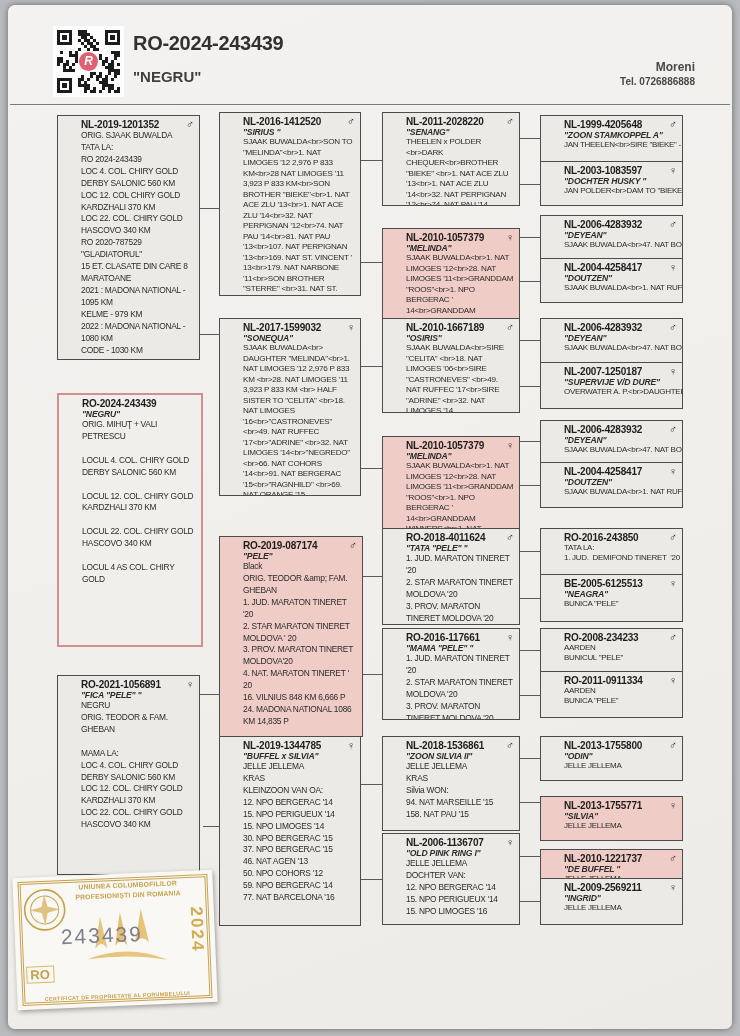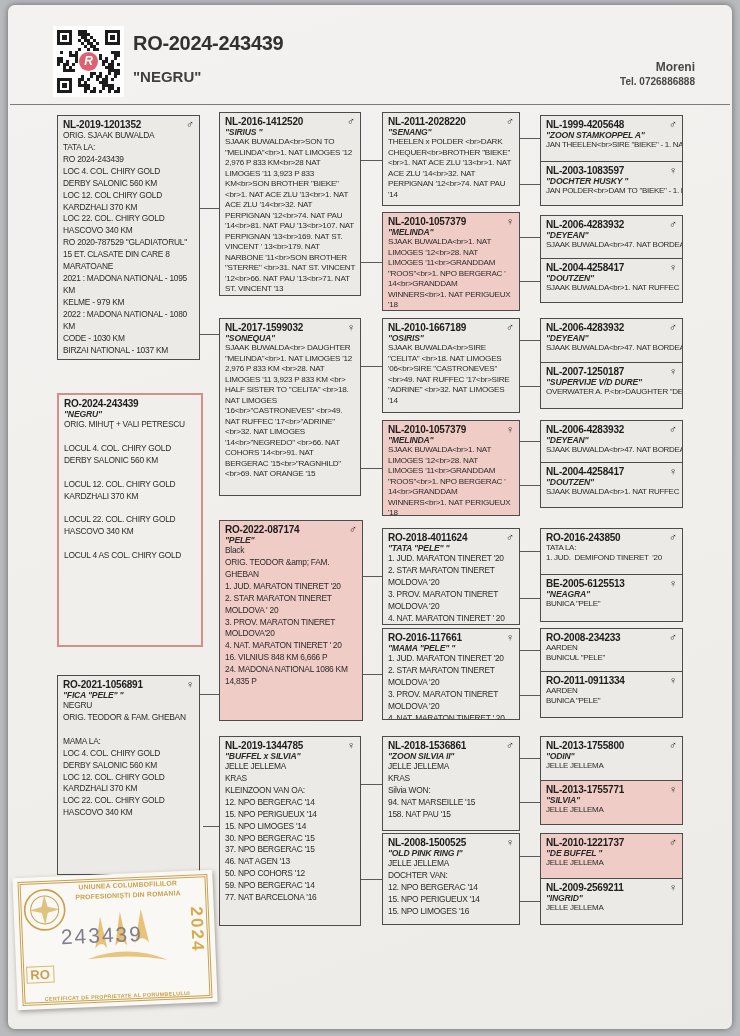--- a/index.html
+++ b/index.html
@@ -13,22 +13,22 @@
   .city{position:absolute;right:45px;top:60px;font-size:12px;font-weight:700;color:#4a4846;text-align:left;}
   .phone{position:absolute;right:45px;top:76px;font-size:10px;font-weight:700;color:#4a4846;text-align:right;}
   
   .qr{position:absolute;left:53px;top:26px;width:71px;height:71px;background:#fdfdfd;padding:3px;box-sizing:border-box;}
   .qrgrid{position:relative;width:63px;height:63px;margin:1px;}
   .qrgrid b{position:absolute;background:#1c1c1c;}
   .fnd{position:absolute;width:15px;height:15px;border:3px solid #1c1c1c;background:#fff;box-sizing:border-box;}
   .fnd i{position:absolute;left:2px;top:2px;width:5px;height:5px;background:#1c1c1c;display:block;}
   .qrlogo{position:absolute;left:22px;top:22px;width:19px;height:19px;border-radius:50%;background:#e0606f;color:#fff;font-weight:700;font-style:italic;font-size:12px;text-align:center;line-height:19px;box-shadow:0 0 0 2px #fdfdfd;}
   
-  .bx{position:absolute;background:#eceae7;border:1px solid #4c4c4c;box-sizing:border-box;padding:3px 5px 2px 5px;overflow:hidden;color:#2d2b2a;}
-  .bx.pk{background:#efccc6;}
+  .bx{position:absolute;background:#eceae7;border:1px solid #4c4c4c;box-sizing:border-box;padding:3px 5px 2px 23px;overflow:hidden;color:#2d2b2a;}
+  .bx.pk{background:#efccc6;margin-top:16px;}
   .bx.sub{background:#f1efec;border:2px solid #d0908d;}
   .hd{display:flex;justify-content:space-between;align-items:flex-start;}
   .rg{font-size:10px;font-weight:700;letter-spacing:-.2px;color:#1e1d1c;}
   .sx{font-size:11px;line-height:10px;color:#201f1e;}
   .nm{font-size:8.6px;font-style:italic;font-weight:700;letter-spacing:-.2px;white-space:pre;}
   .bd{font-size:8.4px;line-height:1.42;letter-spacing:-.25px;white-space:pre-line;}
   .tight .bd{font-size:8.1px;line-height:1.3;}
   .c4 .bd{white-space:pre;font-size:8px;letter-spacing:-.3px;line-height:1.3;}
   
   .cn{position:absolute;height:1px;background:#5a5a5a;}
@@ -260,21 +260,21 @@
   <div class="bx tight" style="left:219px;top:318px;width:142px;height:178px">
     <div class="hd">
         <span class="rg">NL-2017-1599032</span>
         <span class="sx">♀</span>
       </div>
     <div class="nm">"SONEQUA"</div>
     <div class="bd">SJAAK BUWALDA&lt;br&gt;  DAUGHTER "MELINDA"&lt;br&gt;1. NAT LIMOGES  '12    2,976 P 833 KM &lt;br&gt;28. NAT LIMOGES '11  3,923 P 833 KM    &lt;br&gt;   HALF SISTER TO "CELITA" &lt;br&gt;18. NAT LIMOGES '16&lt;br&gt;"CASTRONEVES" &lt;br&gt;49. NAT RUFFEC '17&lt;br&gt;"ADRINE" &lt;br&gt;32. NAT LIMOGES '14&lt;br&gt;"NEGREDO" &lt;br&gt;66. NAT COHORS '14&lt;br&gt;91. NAT BERGERAC '15&lt;br&gt;"RAGNHILD" &lt;br&gt;69. NAT ORANGE '15</div>
   </div>
   <div class="bx pk" style="left:219px;top:520px;width:144px;height:201px">
     <div class="hd">
-        <span class="rg">RO-2022-087174</span>
+        <span class="rg">RO-2019-087174</span>
         <span class="sx">♂</span>
       </div>
     <div class="nm">"PELE"</div>
     <div class="bd">Black
 ORIG. TEODOR &amp;amp; FAM. GHEBAN
 1. JUD. MARATON TINERET '20
 2. STAR MARATON TINERET MOLDOVA ' 20
 3. PROV. MARATON TINERET MOLDOVA'20
 4.  NAT. MARATON TINERET ' 20
 16. VILNIUS  848 KM  6,666 P
@@ -363,21 +363,21 @@
       </div>
     <div class="nm">"ZOON SILVIA II"</div>
     <div class="bd">JELLE JELLEMA
 KRAS
 Silvia WON:
 94. NAT MARSEILLE  '15
 158. NAT PAU '15</div>
   </div>
   <div class="bx" style="left:382px;top:833px;width:138px;height:92px">
     <div class="hd">
-        <span class="rg">NL-2008-1500525</span>
+        <span class="rg">NL-2006-1136707</span>
         <span class="sx">♀</span>
       </div>
     <div class="nm">"OLD PINK RING I"</div>
     <div class="bd">JELLE JELLEMA
 DOCHTER VAN:
 12. NPO BERGERAC  '14
 15. NPO PERIGUEUX '14
 15. NPO LIMOGES '16</div>
   </div>
 

